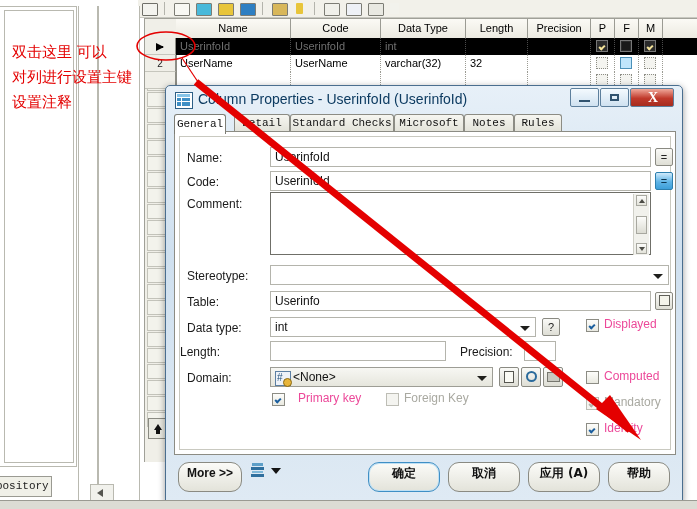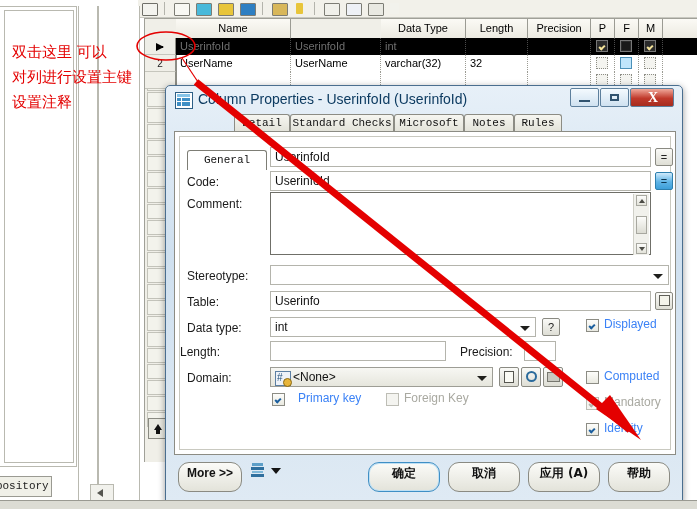--- a/index.html
+++ b/index.html
@@ -114,21 +114,21 @@
   .combo .arw{position:absolute;right:5px;top:8px;width:0;height:0;border-left:5px solid transparent;border-right:5px solid transparent;border-top:5px solid #1f1f1c;}
   .combo.gray{background:linear-gradient(#f7f7f3,#e6e6dd);border:1px solid #9d9d95;}
   #dom-icon{position:absolute;left:4px;top:3px;width:14px;height:13px;background:#eef2f8;border:1px solid #5c7fa3;}
   #dom-icon:after{content:"#";position:absolute;left:1px;top:-3px;font-size:10px;color:#23527c;font-family:"Liberation Sans",sans-serif;}
   #dom-icon em{position:absolute;right:-2px;bottom:-2px;width:7px;height:7px;border-radius:50%;background:#e8b53a;border:1px solid #8a6a14;}
 
   .cb{position:absolute;width:13px;height:13px;box-sizing:border-box;border:1px solid #8c8c84;background:linear-gradient(#fdfdfb,#e9e9e0);}
   .cb.checked:after{content:"";position:absolute;left:2px;top:4px;width:4px;height:2px;border-left:2px solid #1b5e9e;border-bottom:2px solid #1b5e9e;transform:rotate(-45deg);}
   .cb.dis{border-color:#bdbdb5;background:#f4f4f0;}
   .cb.dis.checked:after{border-left-color:#b3b3ab;border-bottom-color:#b3b3ab;}
-  .cblabel{position:absolute;font-size:12px;color:#3b82f6;white-space:nowrap;}
+  .cblabel{position:absolute;font-size:12px;color:#ec4899;white-space:nowrap;}
   .cblabel.dis{color:#a9a9a1;}
 
   
   #dlg-footer{position:absolute;left:8px;top:372px;width:500px;height:36px;}
   .btn{position:absolute;box-sizing:border-box;height:30px;border:1px solid #8a8a82;border-radius:11px;
      background:linear-gradient(#fbfbf8,#e3e3da);font-size:12px;color:#111;text-align:center;line-height:20px;white-space:nowrap;font-weight:bold;}
   .btn.cn{font-family:"DejaVu Sans",sans-serif;font-size:12px;}
   .btn.default{border:1px solid #3f8fc5;box-shadow:0 0 0 1px #bfe0f4 inset;}
   #print-icon{position:absolute;left:77px;top:5px;width:13px;height:14px;}
   #print-icon i{position:absolute;display:block;background:#2f6f9e;}
@@ -165,20 +165,21 @@
   <div class="pane" id="pane-tree"></div>
   <div class="pane" id="pane-mid"></div>
   <div id="repository-tab">epository</div>
   <div id="hscroll-left">
     <span class="ar"></span>
   </div>
 
   <div id="grid">
     <div id="grid-head">
         <span class="hc" style="left: 31px; width: 115px;">Name</span>
+        <span class="hc" style="left: 146px; width: 90px;">Code</span>
         <span class="hc" style="left: 236px; width: 85px;">Data Type</span>
         <span class="hc" style="left: 321px; width: 62px;">Length</span>
         <span class="hc" style="left: 383px; width: 63px;">Precision</span>
         <span class="hc" style="left: 446px; width: 24px;">P</span>
         <span class="hc" style="left: 470px; width: 24px;">F</span>
         <span class="hc" style="left: 494px; width: 24px;">M</span>
         <span class="hc" style="left: 518px; width: 35px;"></span>
       </div>
     <div id="grid-rows-filler"></div>
     <div id="rowhdr-col">
@@ -272,21 +273,21 @@
         </span>
       <span id="dlg-title-text">Column Properties - UserinfoId (UserinfoId)</span>
       <span class="winbtn" id="btn-min"></span>
       <span class="winbtn" id="btn-max"></span>
       <span class="winbtn" id="btn-close">
         <span>X</span>
       </span>
     </div>
 
     <div id="tabs">
-        <div class="tab active" style="left: 13px; width: 80px; margin-top: 36px;">General</div>
+        <div class="tab active" style="left: 0px; width: 52px;">General</div>
         <div class="tab" style="left: 60px; width: 56px;">Detail</div>
         <div class="tab" style="left: 116px; width: 104px;">Standard Checks</div>
         <div class="tab" style="left: 220px; width: 70px;">Microsoft</div>
         <div class="tab" style="left: 290px; width: 50px;">Notes</div>
         <div class="tab" style="left: 340px; width: 48px;">Rules</div>
       </div>
 
     <div id="panel">
       <div id="panel-inner">
 

